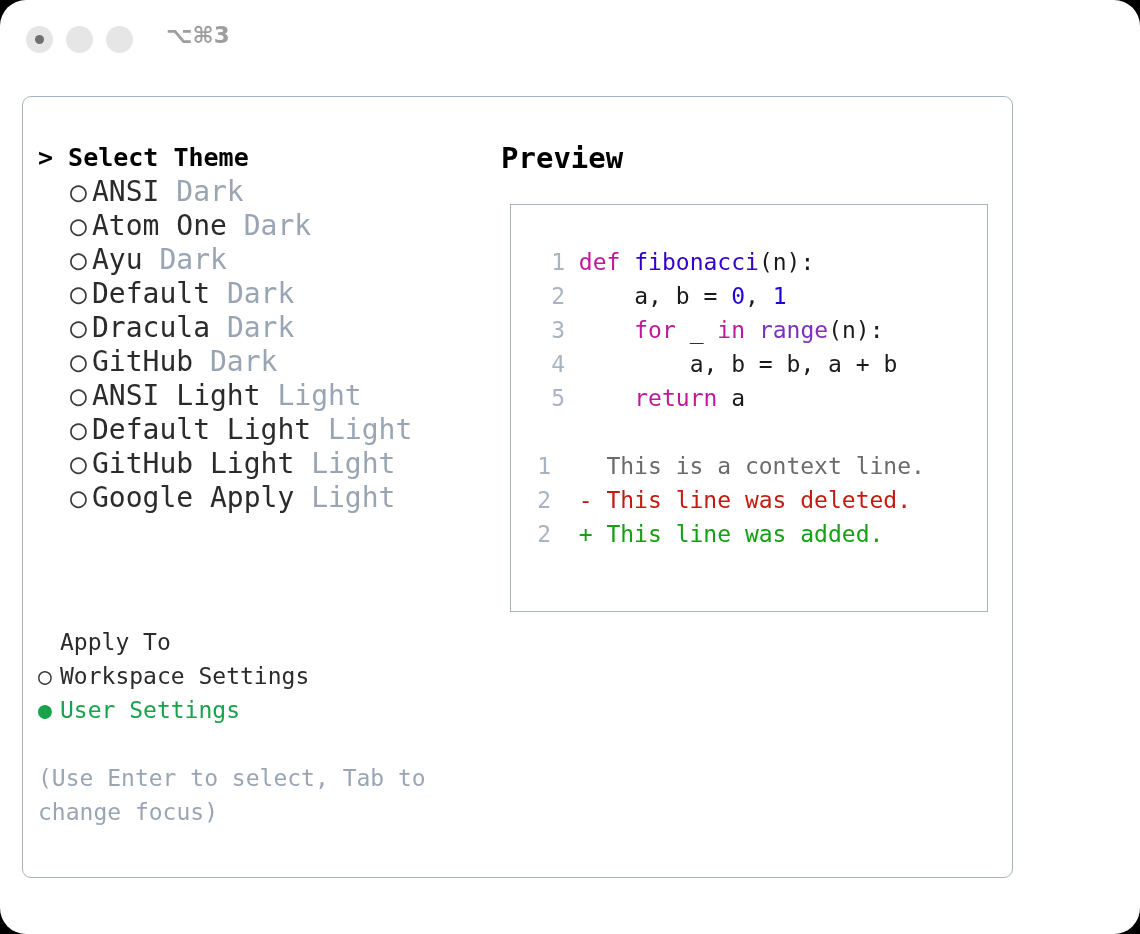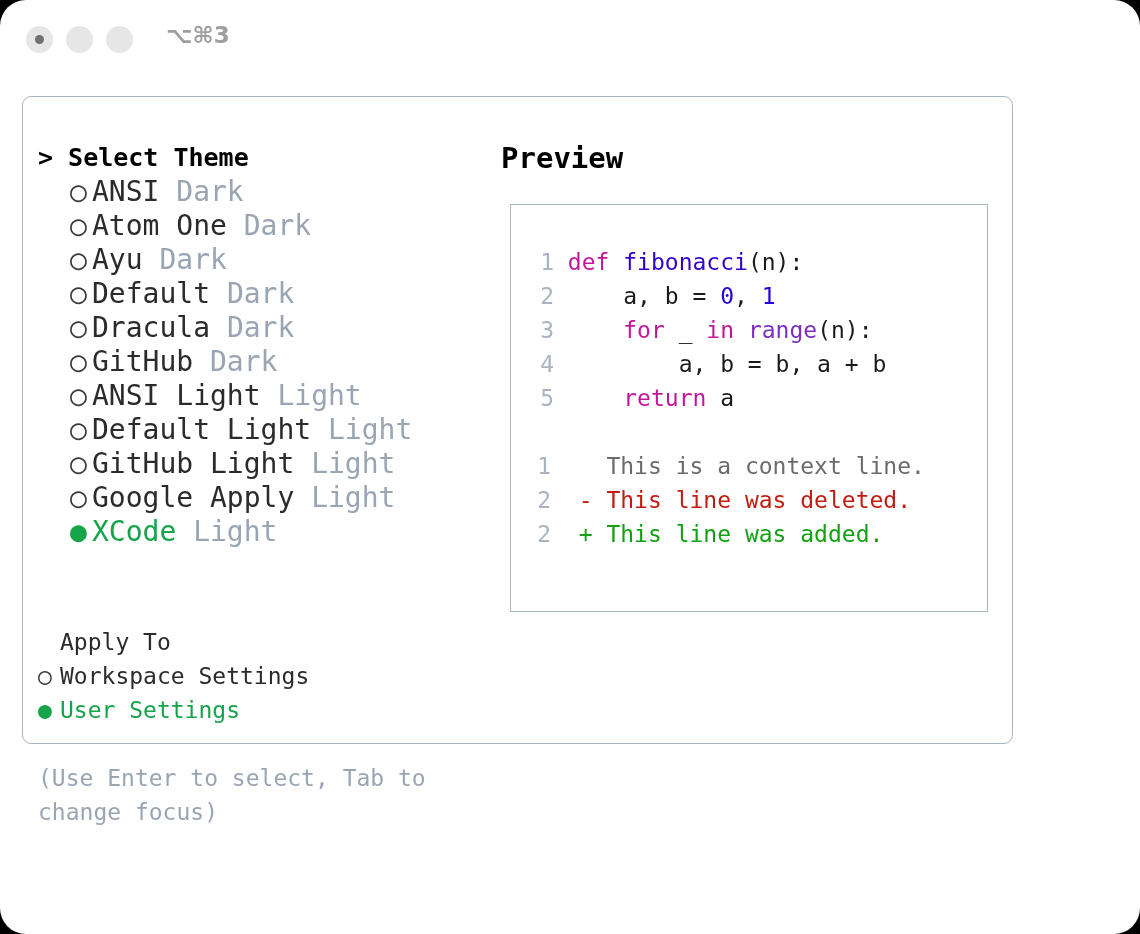--- a/index.html
+++ b/index.html
@@ -65,21 +65,21 @@
     font-family: "DejaVu Sans", "Liberation Sans", sans-serif;
     white-space: pre;
   }
 
   
   #main-panel {
     position: absolute;
     left: 22px;
     top: 96px;
     width: 991px;
-    height: 648px;
+    height: 782px;
     border: 1px solid #a9b4c2;
     border-radius: 9px;
     box-sizing: border-box;
     background: #ffffff;
   }
 
   
   #theme-column {
     position: absolute;
     left: 15px;
@@ -165,21 +165,21 @@
     left: 487px;
     top: 107px;
     width: 478px;
     height: 408px;
     border: 1px solid #a9b4c2;
     box-sizing: border-box;
     background: #ffffff;
   }
   #code-inner {
     position: absolute;
-    left: 17px;
+    left: 28px;
     top: 40px;
     right: 8px;
   }
   .code-line {
     font-size: 23px;
     line-height: 34px;
     white-space: pre;
     color: #1a1a1a;
   }
   .lineno {
@@ -226,21 +226,20 @@
           <div class="theme-row"><span class="bullet bullet-empty">○</span><span class="theme-name">ANSI</span><span> </span><span class="theme-tag">Dark</span></div>
           <div class="theme-row"><span class="bullet bullet-empty">○</span><span class="theme-name">Atom One</span><span> </span><span class="theme-tag">Dark</span></div>
           <div class="theme-row"><span class="bullet bullet-empty">○</span><span class="theme-name">Ayu</span><span> </span><span class="theme-tag">Dark</span></div>
           <div class="theme-row"><span class="bullet bullet-empty">○</span><span class="theme-name">Default</span><span> </span><span class="theme-tag">Dark</span></div>
           <div class="theme-row"><span class="bullet bullet-empty">○</span><span class="theme-name">Dracula</span><span> </span><span class="theme-tag">Dark</span></div>
           <div class="theme-row"><span class="bullet bullet-empty">○</span><span class="theme-name">GitHub</span><span> </span><span class="theme-tag">Dark</span></div>
           <div class="theme-row"><span class="bullet bullet-empty">○</span><span class="theme-name">ANSI Light</span><span> </span><span class="theme-tag">Light</span></div>
           <div class="theme-row"><span class="bullet bullet-empty">○</span><span class="theme-name">Default Light</span><span> </span><span class="theme-tag">Light</span></div>
           <div class="theme-row"><span class="bullet bullet-empty">○</span><span class="theme-name">GitHub Light</span><span> </span><span class="theme-tag">Light</span></div>
           <div class="theme-row"><span class="bullet bullet-empty">○</span><span class="theme-name">Google Apply</span><span> </span><span class="theme-tag">Light</span></div>
-          <div class="theme-row"><span class="bullet bullet-filled">●</span><span class="theme-name selected">XCode</span><span> </span><span class="theme-tag">Light</span></div>
         </div>
     </div>
 
     <div id="apply-section">
       <div id="apply-header">Apply To</div>
       <div id="apply-list">
           <div class="apply-row"><span class="bullet bullet-empty">○</span><span class="apply-label">Workspace Settings</span></div>
           <div class="apply-row"><span class="bullet bullet-filled">●</span><span class="apply-label selected">User Settings</span></div>
         </div>
     </div>

